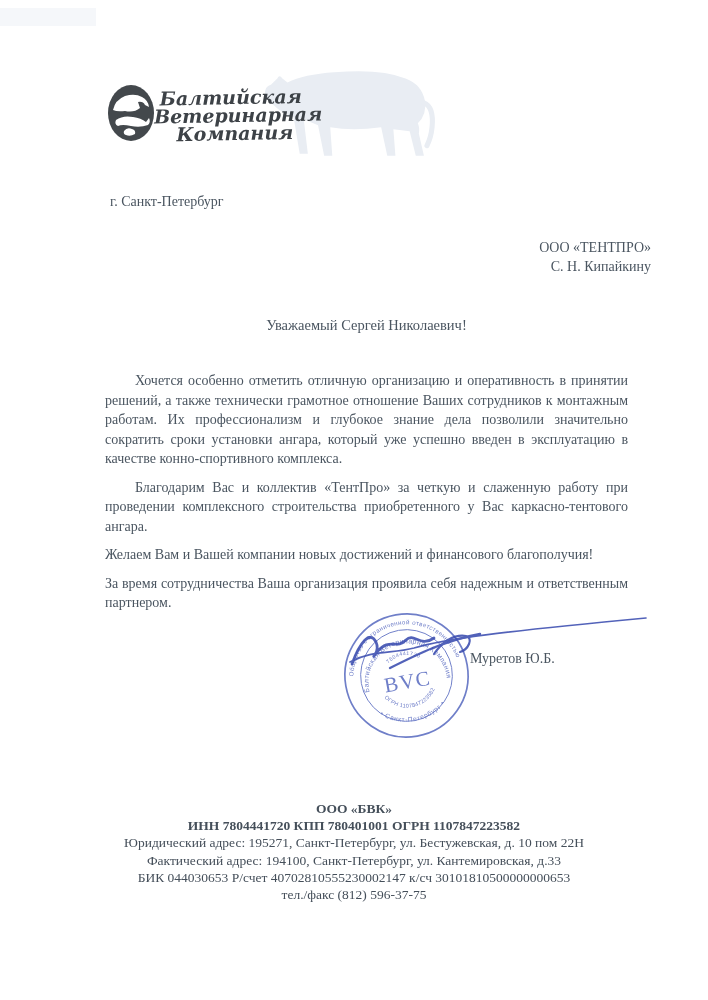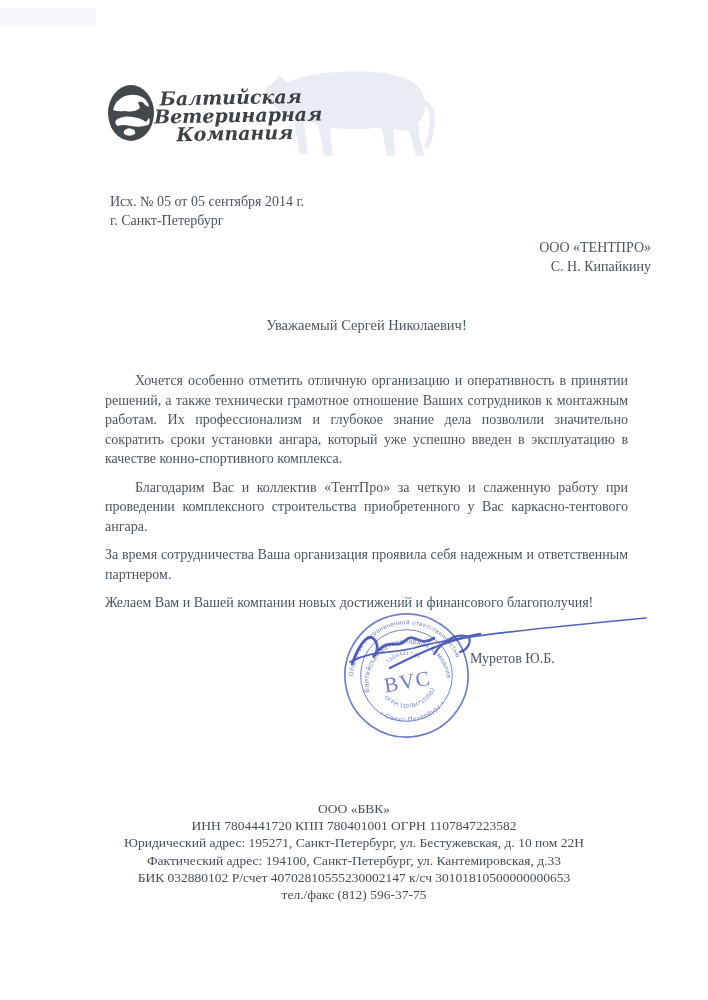--- a/index.html
+++ b/index.html
@@ -36,21 +36,21 @@
   .body-text p{margin:0 0 9px 0;}
   .body-text p.indent{text-indent:30px;}
   
   .closing{position:absolute;left:110px;top:629px;font-size:14px;line-height:22px;}
   .signer{position:absolute;left:470px;top:651px;font-size:14px;}
   .stamp-wrap{position:absolute;left:341px;top:610px;width:131px;height:131px;transform:rotate(-10deg);opacity:.82;}
   .stamp-wrap svg{width:100%;height:100%;}
   .signature{position:absolute;left:338px;top:592px;width:320px;height:105px;opacity:.88;}
   
   .footer{position:absolute;left:0;top:800px;width:708px;text-align:center;font-size:13.5px;line-height:17.2px;color:#454f5a;}
-  .footer .b{font-weight:normal;}
+  .footer .b{font-weight:bold;}
 </style>
 </head>
 <body>
 
 <div class="page">
 
   <div class="scan-artifact"></div>
 
   <svg class="watermark" viewBox="0 0 200 110" aria-hidden="true">
     <path fill="#e9edf3" d="M22 38 Q21 30 28 28 L34 22 Q36 18 39 22 L44 26 Q60 18 90 16 Q135 12 160 22 Q176 28 179 44 Q181 58 172 66 Q174 70 173 76 L178 98 L170 98 L164 74 L148 72 L150 98 L142 98 L136 70 Q108 74 86 70 L88 98 L80 98 L74 68 L60 62 L64 96 L56 96 L50 60 Q38 56 30 48 Q24 44 22 38 Z"></path>
@@ -64,36 +64,35 @@
     <path fill="#ffffff" d="M17 47 Q20 43 25 45 Q29 46 28 50 Q23 53 19 51 Q16 50 17 47 Z"></path>
   </svg>
 
   <div class="logo-script">
     <div class="l1">Балтийская</div>
     <div class="l2">Ветеринарная</div>
     <div class="l3">Компания</div>
   </div>
 
   <div class="ref-block">
-    <div>Исх. № 05 от 05 сентября 2014 г.</div>
     <div>г. Санкт-Петербург</div>
   </div>
 
   <div class="addressee">
     <div>ООО «ТЕНТПРО»</div>
     <div>С. Н. Кипайкину</div>
   </div>
 
   <div class="salutation">Уважаемый Сергей Николаевич!</div>
 
   <div class="body-text">
     <p class="indent">Хочется особенно отметить отличную организацию и оперативность в принятии решений, а также технически грамотное отношение Ваших сотрудников к монтажным работам. Их профессионализм и глубокое знание дела позволили значительно сократить сроки установки ангара, который уже успешно введен в эксплуатацию в качестве конно-спортивного комплекса.</p>
     <p class="indent">Благодарим Вас и коллектив «ТентПро» за четкую и слаженную работу при проведении комплексного строительства приобретенного у Вас каркасно-тентового ангара.</p>
+    <p>Желаем Вам и Вашей компании новых достижений и финансового благополучия!</p>
     <p>За время сотрудничества Ваша организация проявила себя надежным и ответственным партнером.</p>
-    <p>Желаем Вам и Вашей компании новых достижений и финансового благополучия!</p>
   </div>
 
 
   <div class="stamp-wrap">
     <svg viewBox="0 0 200 200" aria-hidden="true">
       <defs>
         <path id="arcOuterTop" d="M 18 104 A 82 82 0 0 1 182 104" fill="none"></path>
         <path id="arcOuterBottom" d="M 24 110 A 78 78 0 0 0 176 110" fill="none"></path>
         <path id="arcInnerRing" d="M 45 135 A 60 60 0 1 1 155 135" fill="none"></path>
         <path id="arcInnerNum" d="M 65 92 A 38 38 0 0 1 135 92" fill="none"></path>
@@ -127,17 +126,17 @@
     <path d="M 96 62 C 104 50 116 42 128 44 C 136 46 130 58 122 60" fill="none" stroke="#3b4db0" stroke-width="2.2" stroke-linecap="round"></path>
   </svg>
 
   <div class="signer">Муретов Ю.Б.</div>
 
   <div class="footer">
     <div class="b">ООО «БВК»</div>
     <div class="b">ИНН 7804441720 КПП 780401001 ОГРН 1107847223582</div>
     <div>Юридический адрес: 195271, Санкт-Петербург, ул. Бестужевская, д. 10 пом 22Н</div>
     <div>Фактический адрес: 194100, Санкт-Петербург, ул. Кантемировская, д.33</div>
-    <div>БИК 032880102 Р/счет 40702810555230002147 к/сч 30101810500000000653</div>
+    <div>БИК 044030653 Р/счет 40702810555230002147 к/сч 30101810500000000653</div>
     <div>тел./факс (812) 596-37-75</div>
   </div>
 
 </div>
 
 </body></html>

